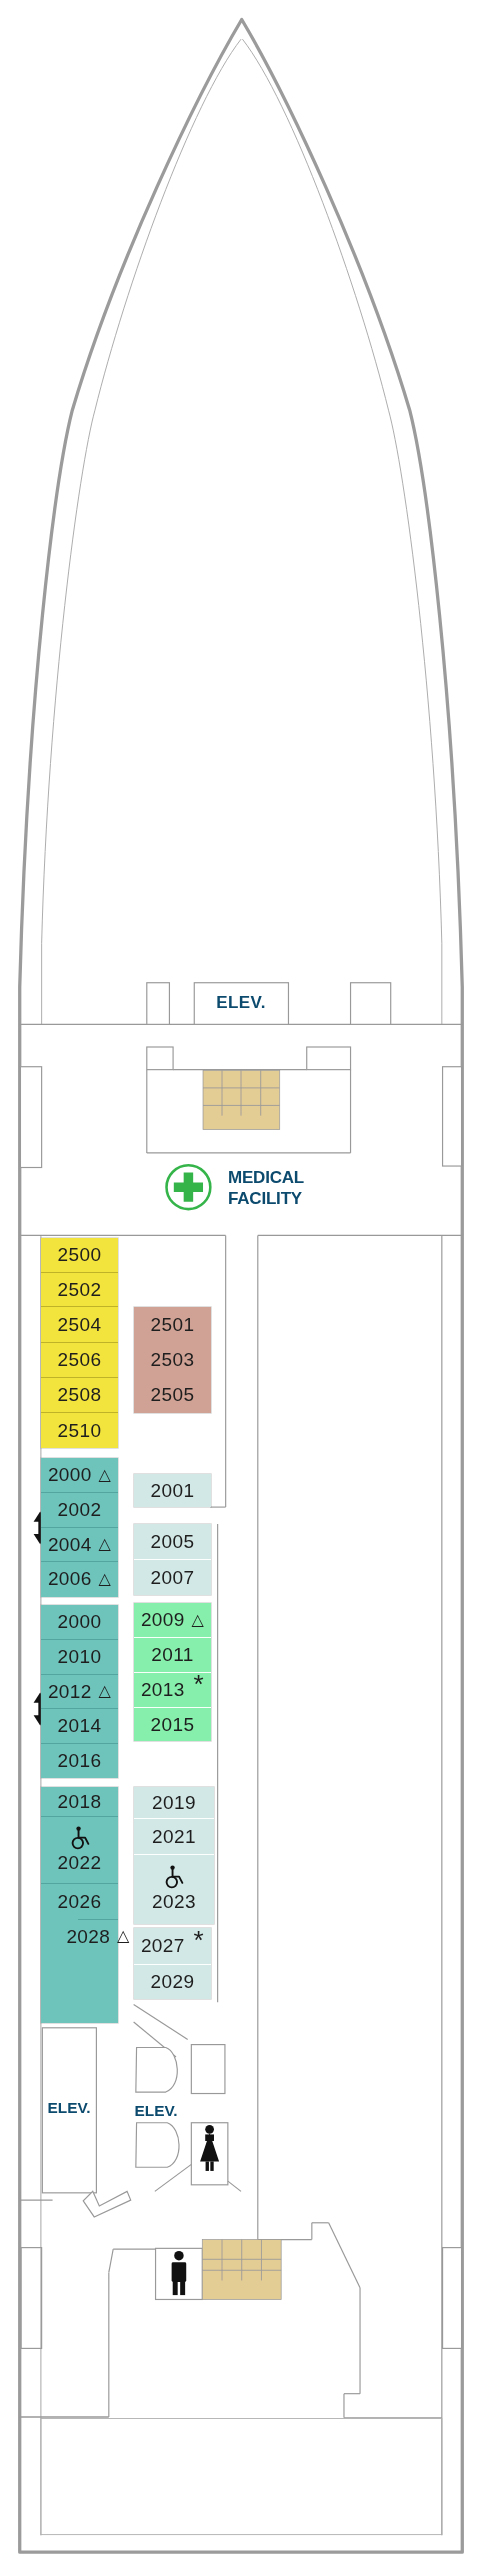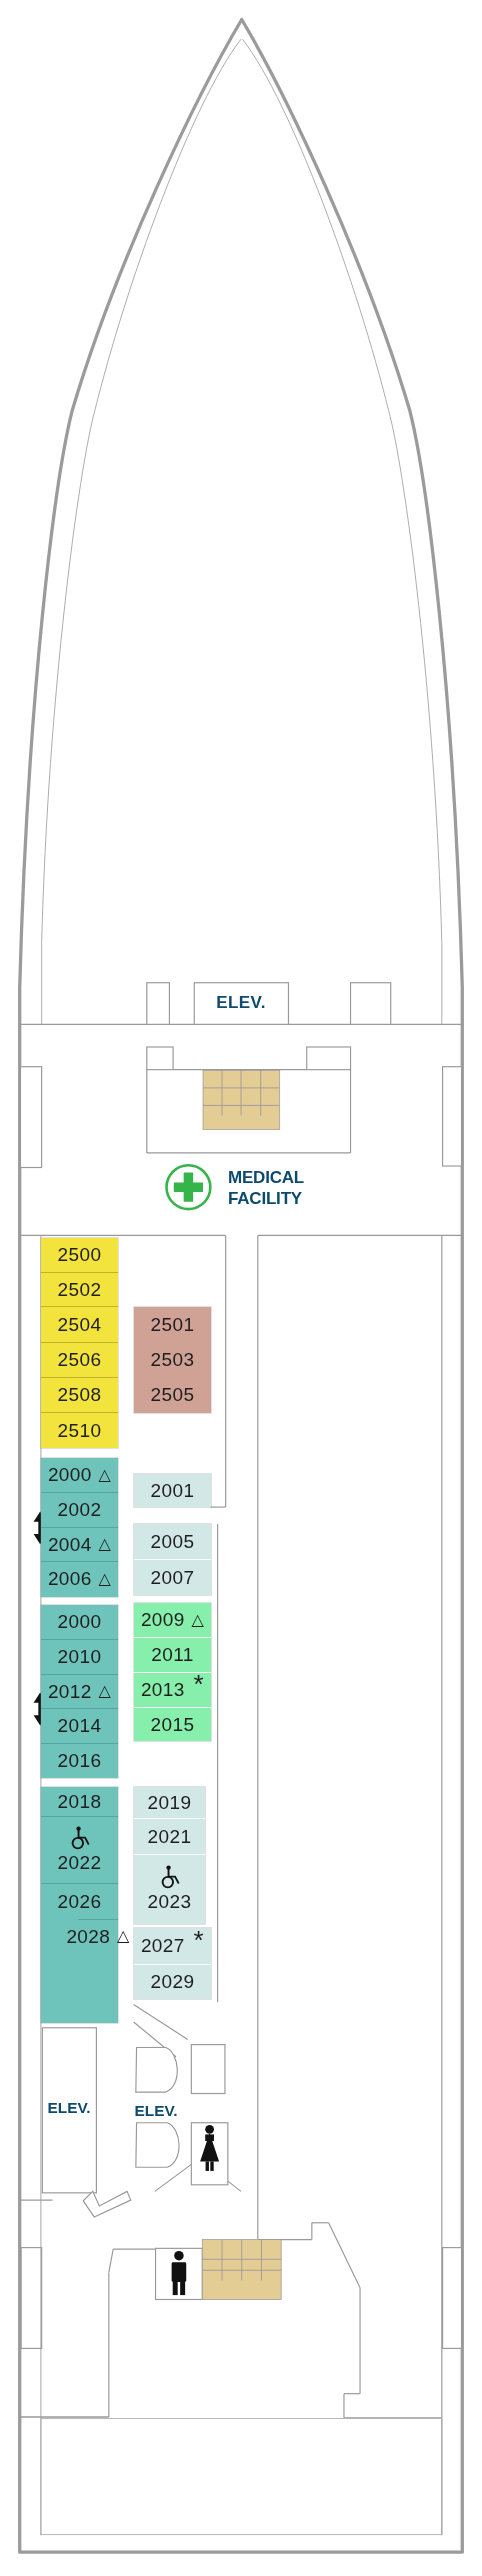--- a/index.html
+++ b/index.html
@@ -261,21 +261,21 @@
         <div class="crow" style="height: 35px; border-top: 1.1px solid rgba(255, 255, 255, 0.95);">
           <span class="num">2011</span>
         </div>
         <div class="crow" style="height: 35px; border-top: 1.1px solid rgba(255, 255, 255, 0.95);">
           <span class="num">2013<span class="mk-asterisk">*</span></span>
         </div>
         <div class="crow" style="height: 34px; border-top: 1.1px solid rgba(255, 255, 255, 0.95);">
           <span class="num">2015</span>
         </div>
       </div>
-      <div class="block" style="left: 134px; top: 1787px; width: 71px; height: 137px; background: rgb(210, 232, 230);">
+      <div class="block" style="left: 134px; top: 1787px; width: 80px; height: 137px; background: rgb(210, 232, 230);">
         <div class="crow" style="height: 31px;">
           <span class="num">2019</span>
         </div>
         <div class="crow" style="height: 36px; border-top: 1.1px solid rgba(255, 255, 255, 0.95);">
           <span class="num">2021</span>
         </div>
         <div class="crow" style="height: 69px; border-top: 1.1px solid rgba(255, 255, 255, 0.95);">
           <span class="wc"><svg width="22" height="24" viewBox="0 0 30 33">
               <g fill="none" stroke="#111" stroke-width="2.6" stroke-linecap="round" stroke-linejoin="round">
                 <circle cx="12" cy="23.5" r="7.2"></circle>

